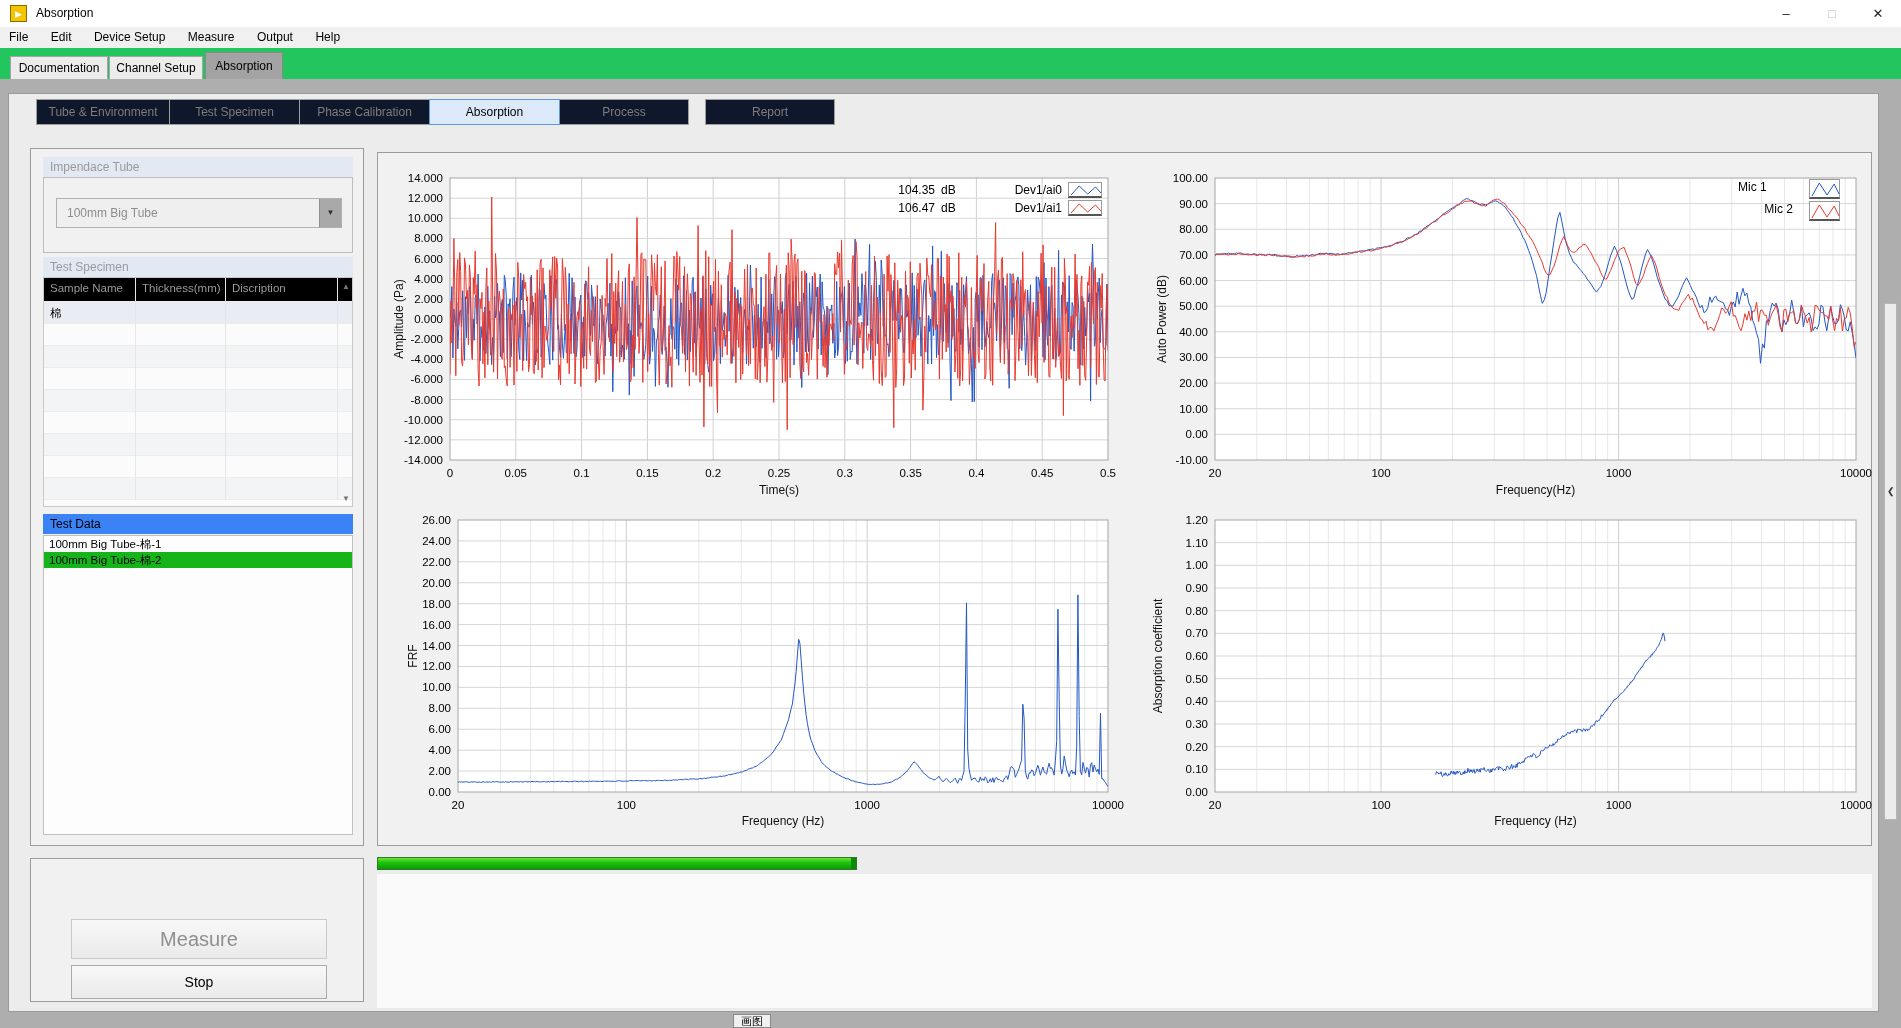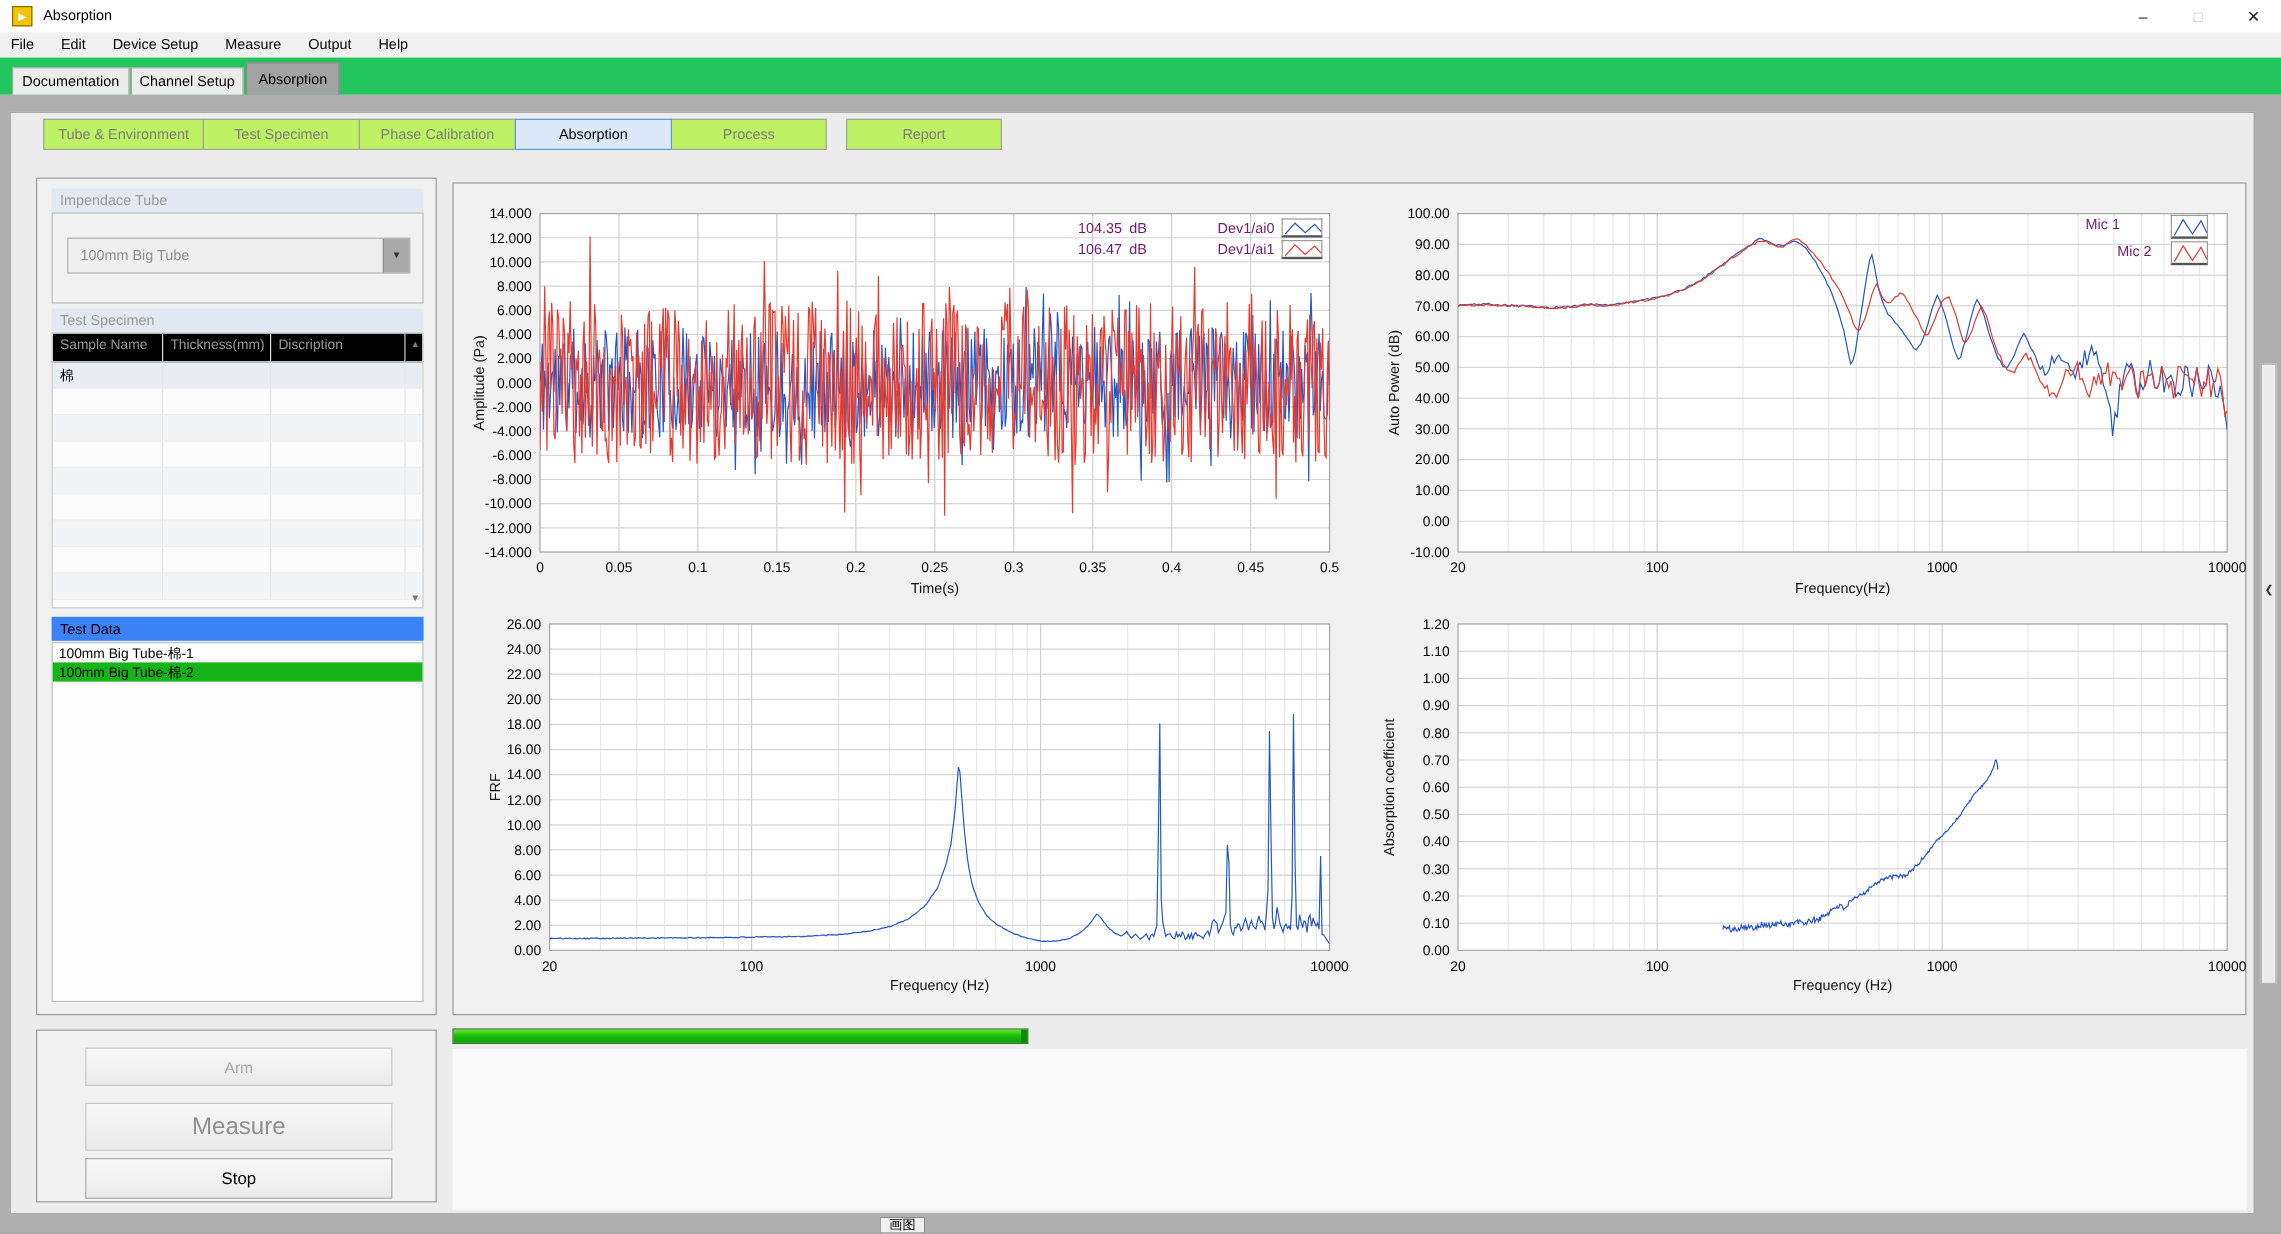--- a/index.html
+++ b/index.html
@@ -16,21 +16,21 @@
   .menu-item { display:inline-block; padding:3px 9px 0 9px; font-size:12px; color:#000; height:21px; }
   .main-tabs { position:absolute; left:0; top:48px; width:100%; height:31px; background:#22c55e;padding-left:38px; }
   .main-tab { position:absolute; top:8px; height:23px; line-height:22px; text-align:center; font-size:12px; background:#ececec; border:1px solid #a5a5a5; border-bottom:none; color:#000; }
   .main-tab.active { top:4px; height:27px; line-height:26px; background:#a3a3a3; border-color:#8a8a8a; z-index:2; }
 
   .front-panel { position:absolute; left:0; top:79px; width:100%; height:949px; background:#aeaeae; }
   .content-panel { position:absolute; left:8px; top:93px; width:1871px; height:919px; background:#ececec; border:1px solid #9a9a9a; }
 
   
   .subtabs { position:absolute; left:36px; top:99px; height:27px; display:flex; }
-  .subtab { width:131px; height:26px; line-height:25px; text-align:center; font-size:12px; color:#7d7d7d; background:#bef264; border:1px solid #9f9f9f; margin-left:-1px; }
+  .subtab { width:131px; height:26px; line-height:25px; text-align:center; font-size:12px; color:#7d7d7d; background:#0f172a; border:1px solid #9f9f9f; margin-left:-1px; }
   .subtab:first-child { margin-left:0; }
   .subtab.active { background:#dbe9f8; border:1px solid #5e9ad9; color:#000; z-index:2; }
   .subtab.gap { margin-left:16px; }
 
   
   .sidebar { position:absolute; left:30px; top:148px; width:334px; height:698px; background:#f1f1f1; border:1px solid #9b9b9b; }
   .sec-header { position:absolute; left:12px; width:310px; height:20px; background:#e2e9f3; font-size:12px; color:#9a9a9a; padding:3px 0 0 7px; }
   .sec-header.dark { color:#000; background:#3b82f6; }
   .dd-box { position:absolute; left:12px; top:28px; width:310px; height:76px; border:1px solid #bdbdbd; background:#f1f1f1; }
   .dropdown { position:absolute; left:12px; top:20px; width:286px; height:30px; background:#efefef; border:1px solid #b0b0b0; }
@@ -51,21 +51,21 @@
   .controls-panel { position:absolute; left:30px; top:858px; width:334px; height:144px; background:#f1f1f1; border:1px solid #9b9b9b; }
   .ctl-btn { position:absolute; left:40px; width:256px; text-align:center; background:linear-gradient(#f8f8f8,#eaeaea); border:1px solid #ababab; }
   .btn-arm { top:14px; height:32px; line-height:31px; font-size:13px; color:#a8a8a8; border-color:#c9c9c9; }
   .btn-measure { top:60px; height:40px; line-height:38px; font-size:20px; color:#8f8f8f; border-color:#c9c9c9; }
   .btn-stop { top:106px; height:34px; line-height:32px; font-size:14px; color:#000; }
 
   
   .charts-panel { position:absolute; left:377px; top:152px; width:1495px; height:694px; background:#f1f1f1; border:1px solid #9b9b9b; }
   .chart { position:absolute; }
   .chart svg { overflow:visible; display:block; }
-  .legend-piece { position:absolute; font-size:12px; color:#701a75; white-space:nowrap; }
+  .legend-piece { position:absolute; font-size:12px; color:#000000; white-space:nowrap; }
   .legend-icon { position:absolute; background:#fff; border:1px solid #9a9a9a; border-bottom:2px solid #555; }
 
   .progress-track { position:absolute; left:377px; top:857px; width:480px; height:13px; border:1px solid #2f7a24; background:linear-gradient(#6ee437,#1dc40f 40%,#0d9b04); }
   .progress-cap { position:absolute; right:0; top:0; width:5px; height:100%; background:#0c8a05; }
   .bottom-white { position:absolute; left:377px; top:874px; width:1495px; height:134px; background:#fafafa; }
 
   .bottom-tab { position:absolute; left:733px; top:1014px; width:38px; height:14px; background:#f0f0f0; border:1px solid #8a8a8a; font-size:11px; text-align:center; color:#000; overflow:hidden; line-height:13px; }
   .right-splitter { position:absolute; left:1884px; top:303px; width:13px; height:517px; background:#ececec; border:1px solid #b5b5b5; }
   .right-splitter .chev { position:absolute; left:2px; top:182px; font-size:9px; color:#333; }
 </style>
@@ -183,21 +183,20 @@
       <span class="scroll-glyph" style="top:216px;">▼</span>
     </div>
     <div class="sec-header dark" style="top:365px;">Test Data</div>
     <div class="testdata-list" id="testdata-list">
         <div class="td-item">100mm Big Tube-棉-1</div>
         <div class="td-item selected">100mm Big Tube-棉-2</div>
       </div>
   </div>
 
   <div class="controls-panel">
-    <div class="ctl-btn btn-arm">Arm</div>
     <div class="ctl-btn btn-measure">Measure</div>
     <div class="ctl-btn btn-stop">Stop</div>
   </div>
 
   <div class="charts-panel"></div>
   <div class="chart" id="chart-time" style="left:385px; top:165px; width:730px; height:330px;">
       <svg width="730" height="330">
         <rect x="65" y="13" width="658" height="282" fill="#ffffff"></rect>
         <text x="65" y="312" text-anchor="middle" font-size="11.5" fill="#000" font-family="Liberation Sans, sans-serif">0</text>
         <line x1="130.8" y1="13" x2="130.8" y2="295" stroke="#cfcfcf" stroke-width="1"></line>

